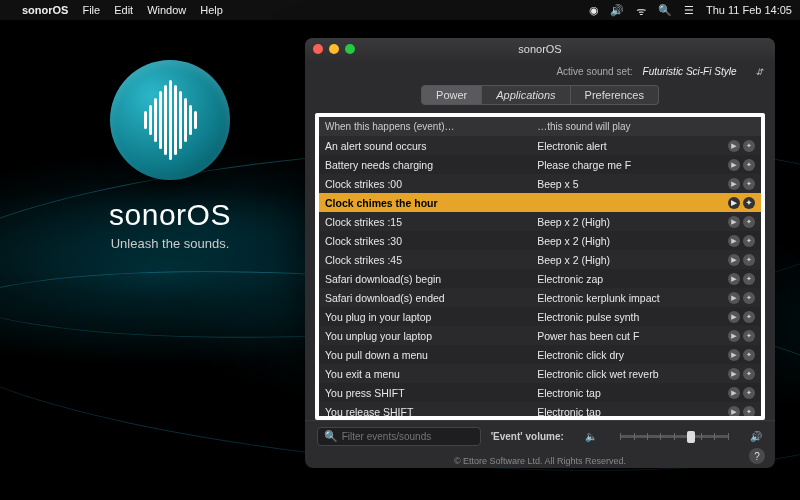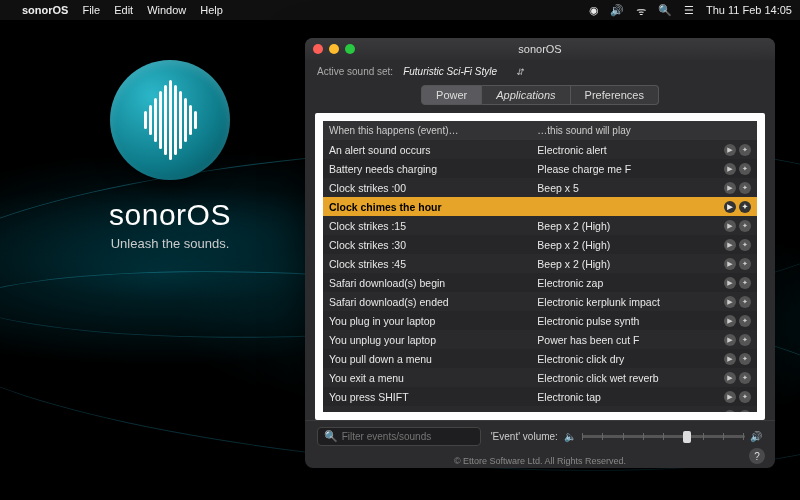--- a/index.html
+++ b/index.html
@@ -62,36 +62,36 @@
   }
   .titlebar {
     height:22px; display:flex; align-items:center; padding:0 8px;
     background:linear-gradient(#3a3a3c,#2e2e30);
     position:relative;
   }
   .tl-dot { width:10px; height:10px; border-radius:5px; margin-right:6px; }
   .tl-red{background:#ff5f57;} .tl-yel{background:#febc2e;} .tl-grn{background:#28c840;}
   .titlebar .title { position:absolute; left:0; right:0; text-align:center; font-size:11px; color:#ddd; pointer-events:none;}
 
-  .soundset-row { display:flex; align-items:center; gap:10px; padding:6px 12px 4px; color:#aaa; font-size:10px;}
+  .soundset-row { display:flex; align-items:center; gap:10px; padding:6px 12px 4px; color:#aaa; font-size:10px;justify-content:flex-end;}
   .soundset-row .sel { color:#eee; display:flex; align-items:center; gap:19px;font-style:italic; }
   .sel-caret { font-size:9px; color:#bbb; }
 
   .tabs { display:flex; justify-content:center; gap:0; padding:4px 0 8px; }
   .tab {
     padding:3px 14px; font-size:11px; color:#ddd; border:1px solid #555;
     background:#3a3a3c;
   }
   .tab:first-child{border-radius:4px 0 0 4px;}
   .tab:last-child{border-radius:0 4px 4px 0; border-left:none;}
   .tab:nth-child(2){border-left:none;font-style:italic;}
   .tab.active{background:#5a5a5e;}
 
   .table-wrap {
-    margin:0 10px; border:8px solid #ffffff; border-radius:2px;
+    margin:0 10px; border:4px solid #ffffff; border-radius:2px;
     flex:1; overflow:hidden; background:#252527;
     display:flex; flex-direction:column;
   }
   .thead { display:flex; background:#333335; color:#ccc; font-size:10px; }
   .thead > div { padding:4px 6px; }
   .col-event { width:48%; }
   .col-sound { flex:1; }
   .col-act   { width:44px; text-align:right; }
 
   .tbody { flex:1; overflow:hidden; }
@@ -108,21 +108,21 @@
     display:flex; align-items:center; gap:10px; padding:6px 12px; color:#aaa;
     border-top:1px solid #3a3a3c;
   }
   .search {
     flex:0 0 150px; display:flex; align-items:center; gap:4px;
     background:#1e1e20; border:1px solid #444; border-radius:4px; padding:2px 6px;
   }
   .search input {
     flex:1; background:transparent; border:none; outline:none; color:#eee; font-size:10px;
   }
-  .vol-group{ flex:1; display:flex; align-items:center; gap:6px; font-size:10px; color:#ccc;}
+  .vol-group{ flex:1; display:flex; align-items:center; gap:22px; font-size:10px; color:#ccc;font-weight:bold;}
   .slider {
     flex:1; height:3px; background:#555; position:relative; border-radius:2px;
   }
   .slider .thumb{
     position:absolute; top:-4px; width:8px; height:12px; background:#ddd; border-radius:2px; left:62%;
   }
   .slider .ticks{position:absolute; top:-2px; left:0; right:0; display:flex; justify-content:space-between;}
   .slider .ticks i{width:1px;height:7px;background:#666;display:block;}
 
   .copyright { text-align:center; font-size:9px; color:#888; padding:4px 0 2px; position:relative;}

